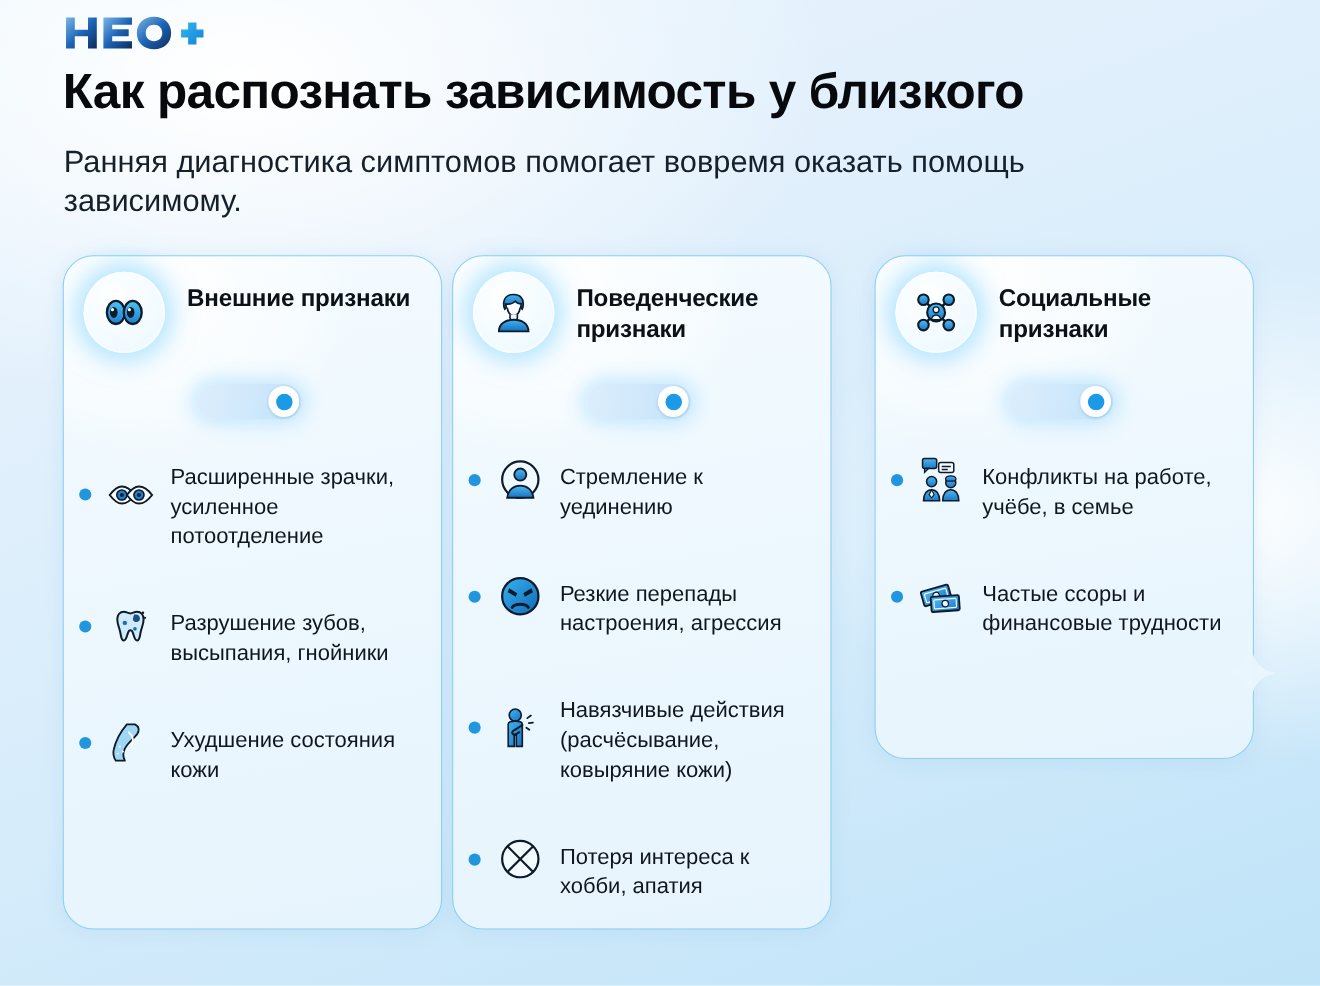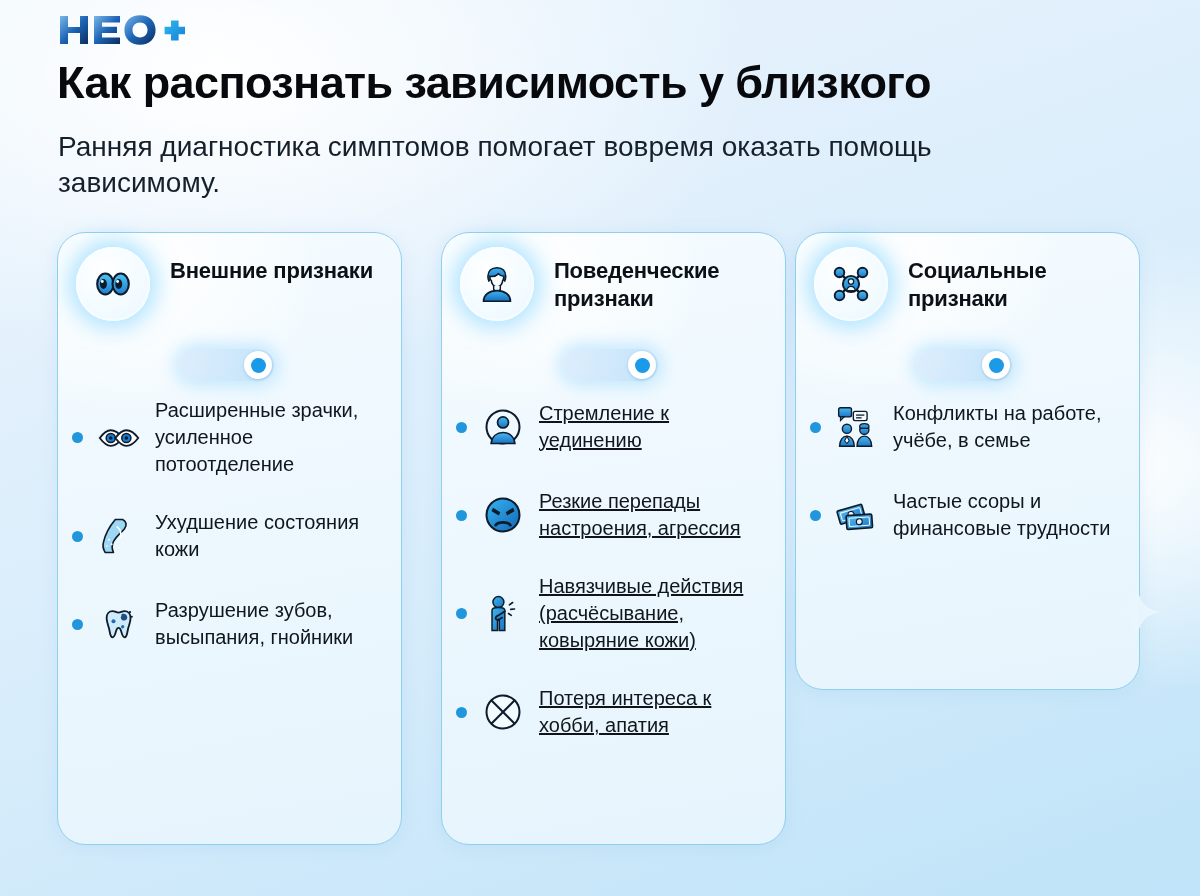--- a/index.html
+++ b/index.html
@@ -35,21 +35,21 @@
   .cards { position:absolute; left:57px; top:232px; width:1100px; }
   .card {
     position:absolute; top:0; width:345px;
     border:1.6px solid #8fd0ef; border-radius:28px;
     background:
       radial-gradient(ellipse 260px 200px at 22% 6%, #ffffff 0%, rgba(255,255,255,0.35) 55%, rgba(255,255,255,0) 75%),
       linear-gradient(170deg,#f4fbff 0%, #eef8fe 40%, #e6f4fd 100%);
     box-shadow:0 2px 18px rgba(100,170,220,0.13);
   }
   .card.c1 { left:0px;   height:613px; }
-  .card.c2 { left:384px; height:613px;text-decoration:underline; }
+  .card.c2 { left:354px; height:613px; }
   .card.c3 { left:738px; height:458px; }
 
   
   .card-head { position:relative; height:110px; }
   .head-icon {
     position:absolute; left:18px; top:14px;
     width:74px; height:74px; border-radius:50%;
     background:radial-gradient(circle at 38% 32%, #ffffff 0%, #f2fbff 60%, #e6f6ff 100%);
     display:flex; align-items:center; justify-content:center;
     box-shadow:0 0 22px 7px rgba(110,205,255,0.55),
@@ -87,21 +87,21 @@
   .item { position:relative; display:flex; align-items:center; min-height:60px;
           margin-bottom:28px; }
   .item:last-child { margin-bottom:0; }
   .bullet {
     flex:0 0 auto; width:11px; height:11px; border-radius:50%;
     background:#2196dd; margin-right:13px;
   }
   .item-icon { flex:0 0 auto; width:46px; height:46px; margin-right:13px;
                display:flex; align-items:center; justify-content:center; }
   .item-icon svg { width:44px; height:44px; display:block; }
-  .item-text { font-size:20px; line-height:27px; color:#10161d; font-weight:400; }
+  .item-text { font-size:20px; line-height:27px; color:#10161d; font-weight:400;margin-top:24px; }
 
   
   .sparkle { position:absolute; right:38px; bottom:28px; width:50px; height:56px; }
   .sparkle svg { width:100%; height:100%; display:block; }
 </style>
 </head>
 <body>
 
 <div class="page">
 
@@ -173,43 +173,43 @@
             </svg>
           </span>
           <span class="item-text">Расширенные зрачки, усиленное потоотделение</span>
         </div>
 
 
         <div class="item">
           <span class="bullet"></span>
           <span class="item-icon">
             <svg viewBox="0 0 48 48" aria-hidden="true">
-              <path d="M20 6 c-6 7 -11 16 -13 25 -1 4 0 8 2 11 h9 c-2 -4 -2 -8 0 -12 3 -6 8 -9 12 -14 3 -4 2 -8 -2 -10 Z" fill="#9ed7f4" stroke="#0d1b2a" stroke-width="1.8" stroke-linejoin="round"></path>
-              <path d="M22 14 c4 3 5 8 3 12" fill="none" stroke="#ffffff" stroke-width="1.8" stroke-linecap="round"></path>
-              <circle cx="13" cy="28" r="1.1" fill="#ffffff"></circle>
-              <circle cx="16" cy="33" r="1.1" fill="#ffffff"></circle>
-              <circle cx="11" cy="35" r="0.9" fill="#ffffff"></circle>
-            </svg>
-          </span>
-          <span class="item-text">Ухудшение состояния кожи</span>
-        </div>
-
-        <div class="item">
-          <span class="bullet"></span>
-          <span class="item-icon">
-            <svg viewBox="0 0 48 48" aria-hidden="true">
               <path d="M13 10 c-4 0 -6.5 3 -6.5 7.5 0 5 2 8 3 13 0.8 4 1 8 3.5 8 2.6 0 2.8 -4.5 4.5 -8.6 0.9 -2.2 3.2 -2.2 4.1 0 1.7 4.1 1.9 8.6 4.5 8.6 2.5 0 2.7 -4 3.5 -8 1 -5 3 -8 3 -13 C32.6 13 30 10 26 10 c-3 0 -4 1.6 -6.5 1.6 S16 10 13 10 Z" fill="#cfeaf8" stroke="#0d1b2a" stroke-width="2" transform="translate(4,0)"></path>
               <circle cx="18" cy="21" r="2.2" fill="#1b6fb8"></circle>
               <circle cx="28" cy="27" r="1.8" fill="#1b6fb8"></circle>
               <path d="M27 13 c3 -1 6 0.5 6 4 0 2 -1.6 3.2 -3.5 3.2 -2 0 -3.5 -1.4 -3.5 -3.4 Z" fill="#1b4f85"></path>
               <circle cx="36" cy="11" r="1.2" fill="#0d1b2a"></circle>
               <circle cx="38" cy="16" r="1.1" fill="#0d1b2a"></circle>
             </svg>
           </span>
           <span class="item-text">Разрушение зубов, высыпания, гнойники</span>
+        </div>
+
+        <div class="item">
+          <span class="bullet"></span>
+          <span class="item-icon">
+            <svg viewBox="0 0 48 48" aria-hidden="true">
+              <path d="M20 6 c-6 7 -11 16 -13 25 -1 4 0 8 2 11 h9 c-2 -4 -2 -8 0 -12 3 -6 8 -9 12 -14 3 -4 2 -8 -2 -10 Z" fill="#9ed7f4" stroke="#0d1b2a" stroke-width="1.8" stroke-linejoin="round"></path>
+              <path d="M22 14 c4 3 5 8 3 12" fill="none" stroke="#ffffff" stroke-width="1.8" stroke-linecap="round"></path>
+              <circle cx="13" cy="28" r="1.1" fill="#ffffff"></circle>
+              <circle cx="16" cy="33" r="1.1" fill="#ffffff"></circle>
+              <circle cx="11" cy="35" r="0.9" fill="#ffffff"></circle>
+            </svg>
+          </span>
+          <span class="item-text">Ухудшение состояния кожи</span>
         </div>
       </div>
     </section>
 
     <section class="card c2">
       <div class="card-head">
         <div class="head-icon">
           <svg viewBox="0 0 48 48" aria-hidden="true">
             <defs>
                 <linearGradient id="pg" x1="0" y1="0" x2="0" y2="1">

